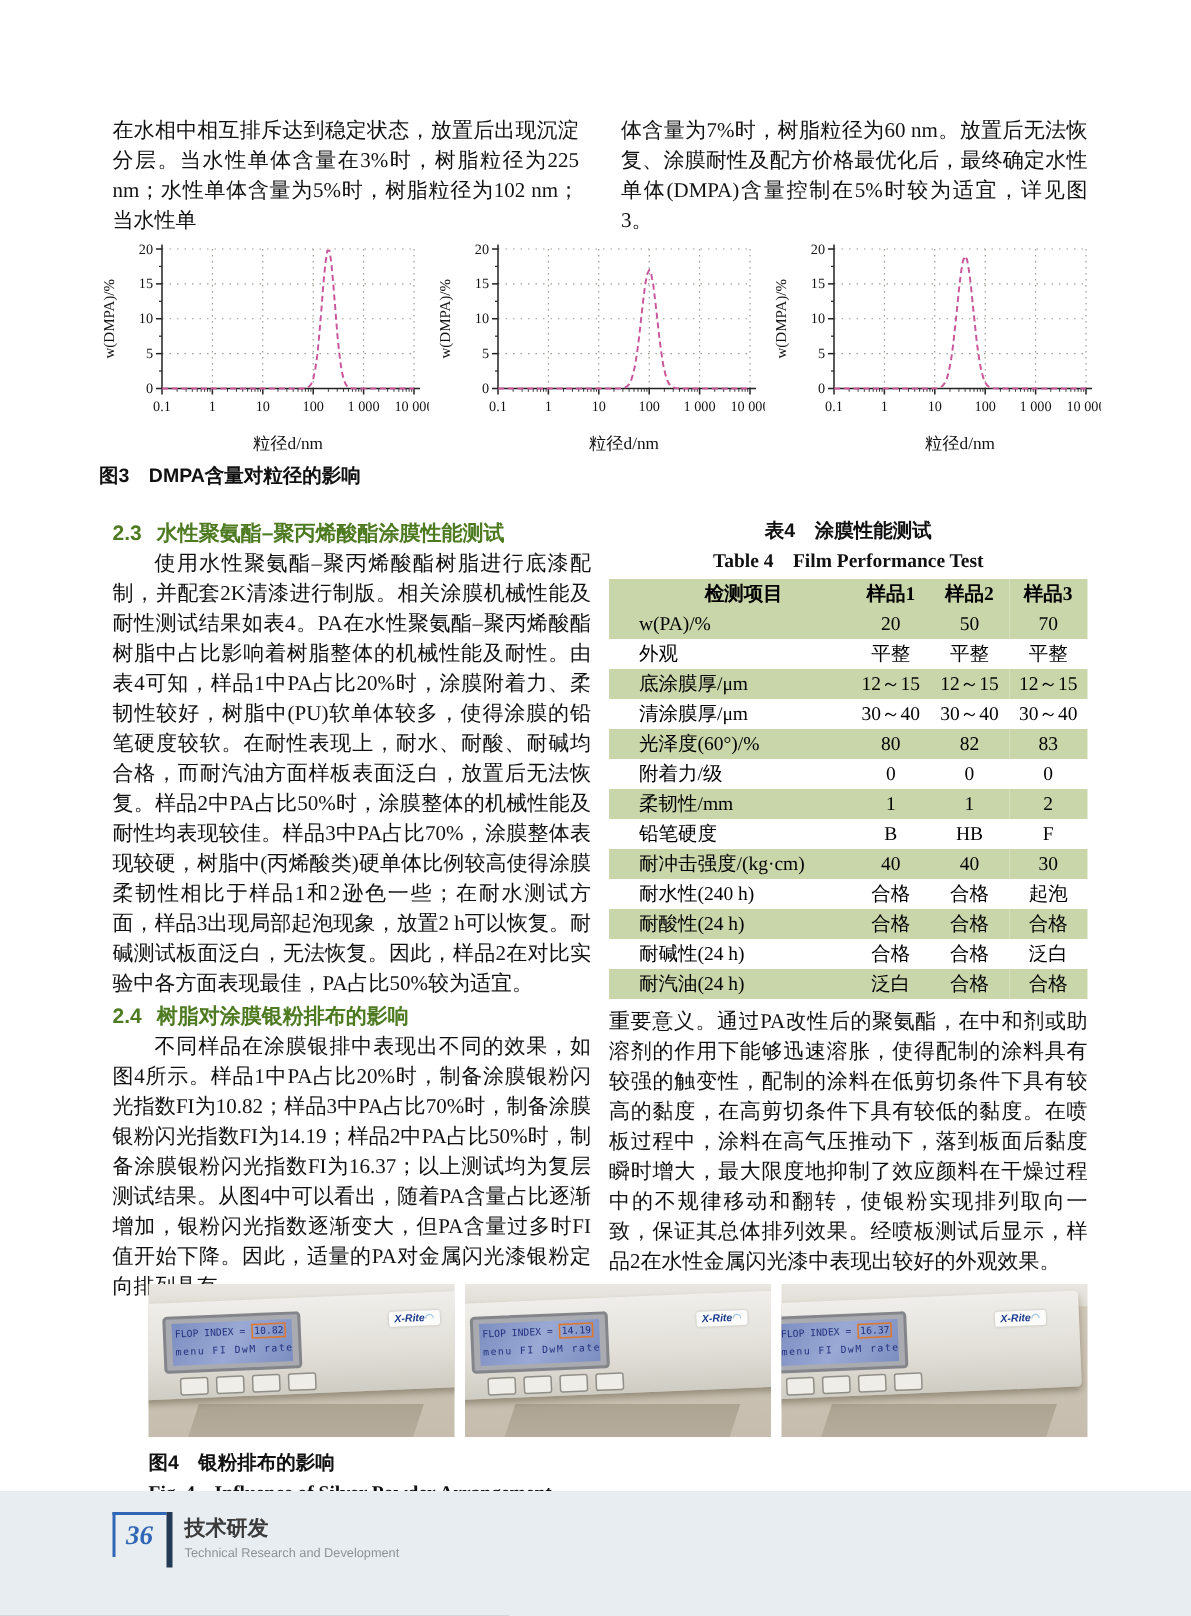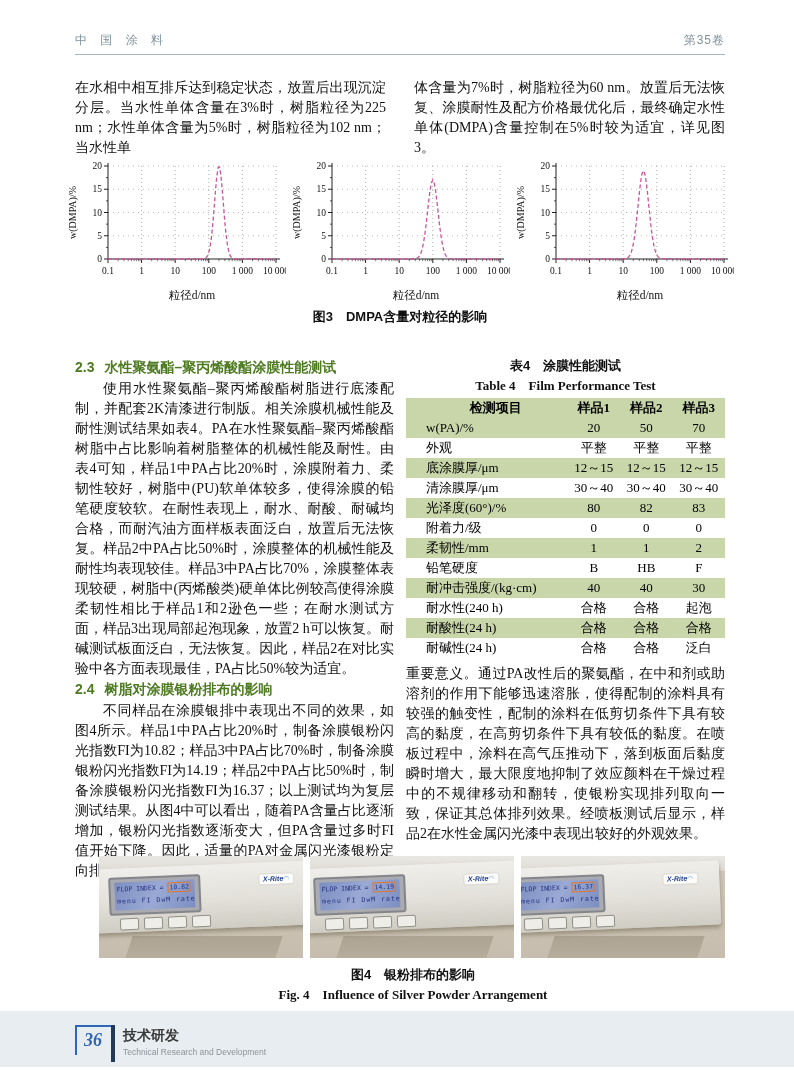--- a/index.html
+++ b/index.html
@@ -16,26 +16,26 @@
   
   .top-paras { position:absolute; left:75px; top:78px; width:650px; display:flex; gap:28px; }
   .col { width:319px; }
   p.body-text { font-size:14px; line-height:20px; text-align:justify; color:#111; }
   p.indent { text-indent:2em; }
 
   
   .fig3 { position:absolute; left:66px; top:156px; width:668px; }
   .fig3-charts { display:flex; justify-content:space-between; }
   .chart-box { width:220px; height:150px; }
-  .fig-caption { text-align:center; margin-top:2px; }
+  .fig-caption { text-align:left; margin-top:2px; }
   .cap-zh { font-family:"Liberation Sans","DejaVu Sans",sans-serif; font-weight:bold; font-size:13px; color:#111; }
   .cap-en { font-weight:bold; font-size:13px; color:#111; margin-top:2px; }
 
   
-  .main { position:absolute; left:75px; top:357px; width:650px; display:flex; gap:12px; }
+  .main { position:absolute; left:75px; top:345px; width:650px; display:flex; gap:12px; }
   h3.sec { font-family:"Liberation Sans","DejaVu Sans",sans-serif; font-size:14px; font-weight:bold;
            color:#4e7b22; margin:0 0 2px 0; line-height:20px; }
   h3.sec .sec-num { margin-right:10px; }
   .sec24 { margin-top:4px; }
 
   
   .tbl-caption { text-align:center; }
   table.perf { width:100%; border-collapse:collapse; margin-top:3px; font-size:13px; }
   table.perf th, table.perf td { padding:2px 2px; line-height:16px; text-align:center; font-weight:normal; }
   table.perf td:first-child, table.perf th:first-child { text-align:left; padding-left:20px;margin-top:26px; }
@@ -65,37 +65,33 @@
                padding:1px 4px; font-family:"Liberation Sans",sans-serif; font-size:7px; font-style:italic;
                font-weight:bold; color:#1a3a8c; box-shadow:0 0 2px rgba(0,0,0,.2); }
   .logo-chip i { color:#9fc4e2; font-style:normal; }
   .photo-shadow { position:absolute; left:30px; bottom:0; width:150px; height:22px;
                   background:linear-gradient(180deg,rgba(120,110,90,.35),rgba(90,80,60,.15)); transform:skewX(-18deg); }
   .photo.p2 .instrument { left:-14px; }
   .photo.p3 .instrument { left:-26px; }
   .fig4 .fig-caption { margin-top:8px; }
 
   
-  .footer { position:absolute; left:0; bottom:10px; width:794px; height:56px; background:#e8edf1; }
+  .footer { position:absolute; left:0; bottom:0; width:794px; height:83px; background:#e8edf1; }
   .footer-inner { position:absolute; left:75px; top:14px; display:flex; align-items:flex-start; }
   .page-num { border-top:2px solid #2f66b5; border-left:2px solid #2f66b5; padding:3px 9px 4px 7px;
               font-style:italic; font-weight:bold; font-size:18px; color:#2f66b5; }
   .footer-bar { width:4px; height:37px; background:#223a55; margin-right:8px; }
   .footer-sec-zh { font-family:"Liberation Sans","DejaVu Sans",sans-serif; font-weight:bold; font-size:14px; color:#3a3a3a; margin-top:2px; }
   .footer-sec-en { font-family:"Liberation Sans","DejaVu Sans",sans-serif; font-size:8.5px; color:#8d9299; margin-top:2px; }
 </style>
 </head>
 <body>
 
 <div class="page">
 
-  <div class="header">
-    <span class="journal">中 国 涂 料</span>
-    <span class="volume">第35卷</span>
-  </div>
 
   <div class="top-paras">
     <div class="col">
       <p class="body-text">在水相中相互排斥达到稳定状态，放置后出现沉淀分层。当水性单体含量在3%时，树脂粒径为225 nm；水性单体含量为5%时，树脂粒径为102 nm；当水性单</p>
     </div>
     <div class="col">
       <p class="body-text">体含量为7%时，树脂粒径为60 nm。放置后无法恢复、涂膜耐性及配方价格最优化后，最终确定水性单体(DMPA)含量控制在5%时较为适宜，详见图3。</p>
     </div>
   </div>
 
@@ -441,20 +437,26 @@
               <td>合格</td>
               <td>合格</td>
               <td>合格</td>
             </tr>
             <tr>
               <td>耐碱性(24 h)</td>
               <td>合格</td>
               <td>合格</td>
               <td>泛白</td>
             </tr>
+            <tr>
+              <td>耐汽油(24 h)</td>
+              <td>泛白</td>
+              <td>合格</td>
+              <td>合格</td>
+            </tr>
           </tbody>
       </table>
       <p class="body-text right-para2">重要意义。通过PA改性后的聚氨酯，在中和剂或助溶剂的作用下能够迅速溶胀，使得配制的涂料具有较强的触变性，配制的涂料在低剪切条件下具有较高的黏度，在高剪切条件下具有较低的黏度。在喷板过程中，涂料在高气压推动下，落到板面后黏度瞬时增大，最大限度地抑制了效应颜料在干燥过程中的不规律移动和翻转，使银粉实现排列取向一致，保证其总体排列效果。经喷板测试后显示，样品2在水性金属闪光漆中表现出较好的外观效果。</p>
     </div>
   </div>
 
   <div class="fig4">
     <div class="fig4-photos">
 
       <div class="photo p1">

